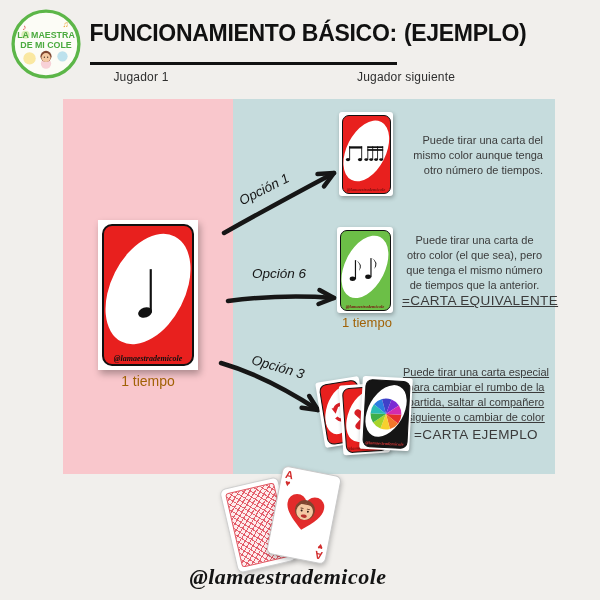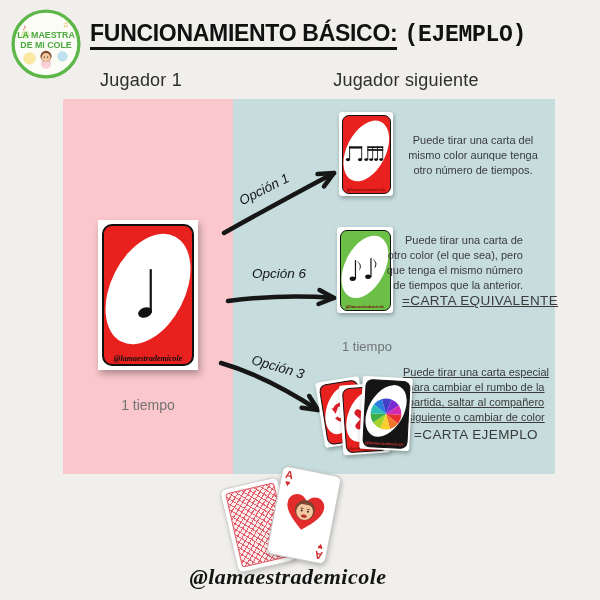--- a/index.html
+++ b/index.html
@@ -11,25 +11,25 @@
   }
   .abs{position:absolute;}
 
   
   .logo{left:10px;top:8px;width:72px;height:72px;z-index:4;}
   .title{
     left:88px;top:20px;width:440px;text-align:center;z-index:4;
     font-size:23px;font-weight:900;letter-spacing:-0.3px;color:#111;
     white-space:nowrap;
   }
-  .title .u{border-bottom:3px solid #111;padding-bottom:1px;}
-  .title .sfx{margin-left:7px;font-family:Liberation Mono, monospace;}
+  .title .u{border-bottom:3px solid #111;padding-bottom:16px;}
+  .title .sfx{margin-left:7px;}
   .col-header{
     top:70px;transform:translateX(-50%);z-index:4;
-    font-size:18px;color:#2e2e2e;letter-spacing:0.2px;white-space:nowrap;
+    font-size:12px;color:#2e2e2e;letter-spacing:0.2px;white-space:nowrap;
   }
 
   
   .panel{top:99px;height:375px;z-index:1;}
   .panel.pink{left:63px;width:170px;background:#f9c7cc;}
   .panel.teal{left:233px;width:322px;background:#c6dcdd;}
 
   
   .big-card{
     left:98px;top:220px;width:92px;height:142px;z-index:3;
@@ -44,21 +44,21 @@
   .oval{
     position:absolute;left:50%;top:46%;background:#fff;border-radius:50%;z-index:1;
   }
   .big-oval{width:74px;height:118px;transform:translate(-50%,-50%) rotate(27deg);}
   .note-box{position:absolute;inset:0;display:flex;align-items:center;justify-content:center;z-index:2;}
   .big-wm{
     position:absolute;bottom:1px;left:0;width:100%;text-align:center;z-index:3;
     font-family:"Liberation Serif",serif;font-style:italic;font-weight:bold;
     font-size:8px;color:#111;
   }
-  .tiempo{z-index:3;font-size:14px;color:#737373;white-space:nowrap;margin-top:24px;}
+  .tiempo{z-index:3;font-size:14px;color:#a16207;white-space:nowrap;}
 
   
   .mini-card{
     z-index:3;background:#fff;padding:2.5px;border-radius:3px;
     box-shadow:1px 2px 4px rgba(0,0,0,.30);box-sizing:border-box;
   }
   .mini-inner{
     position:relative;width:100%;height:100%;
     border:1.8px solid #111;border-radius:7px;box-sizing:border-box;overflow:hidden;
   }
@@ -196,21 +196,21 @@
         <rect x="106.6" y="8" width="2.4" height="37" fill="#111"></rect>
         <ellipse cx="60.8" cy="46" rx="5.6" ry="4.2" fill="#111"></ellipse>
         <ellipse cx="74.8" cy="46" rx="5.6" ry="4.2" fill="#111"></ellipse>
         <ellipse cx="88.8" cy="46" rx="5.6" ry="4.2" fill="#111"></ellipse>
         <ellipse cx="103.4" cy="46" rx="5.6" ry="4.2" fill="#111"></ellipse>
       </svg>
     </div>
     <div class="mini-wm">@lamaestrademicole</div>
   </div>
 </div>
-<div class="abs opt-text" style="left:403px;top:133px;width:140px;">Puede tirar  una carta del
+<div class="abs opt-text" style="left:403px;top:133px;width:140px;text-align:right;">Puede tirar  una carta del
 mismo color aunque tenga
 otro número de tiempos.</div>
 
 <div class="abs mini-card" style="left:337px;top:227px;width:56px;height:86px;">
   <div class="mini-inner" style="background:#6cbf47;">
     <div class="oval mini-oval"></div>
     <div class="note-box">
       <svg width="36" height="30" viewBox="0 0 68 58">
         <g fill="#111" stroke="none">
           <ellipse cx="10" cy="46" rx="5.6" ry="4.3"></ellipse>
@@ -219,21 +219,21 @@
           <ellipse cx="40" cy="42" rx="5.6" ry="4.3"></ellipse>
           <rect x="44.4" y="6" width="2.3" height="37"></rect>
           <path d="M46.7 6 q 11 7 5.5 21 q 10 -13 -5.5 -21 Z"></path>
         </g>
       </svg>
     </div>
     <div class="mini-wm">@lamaestrademicole</div>
   </div>
 </div>
 <div class="abs tiempo" style="left:342px;top:315px;font-size:13px;">1 tiempo</div>
-<div class="abs opt-text" style="left:378px;top:233px;width:145px;text-align:right;">Puede tirar una carta de
+<div class="abs opt-text" style="left:402px;top:233px;width:145px;">Puede tirar una carta de
 otro color (el que sea), pero
 que tenga el mismo número
 de tiempos que la anterior.</div>
 <div class="abs opt-caps" style="left:402px;top:293px;width:145px;text-decoration:underline;">=CARTA EQUIVALENTE</div>
 
 <div class="abs mini-card" style="left:320px;top:379px;width:44px;height:66px;transform:rotate(-9deg);z-index:3;">
   <div class="mini-inner" style="background:#e8201e;">
     <div class="oval mini-oval"></div>
     <div class="note-box">
       <svg width="26" height="26" viewBox="0 0 40 40">

